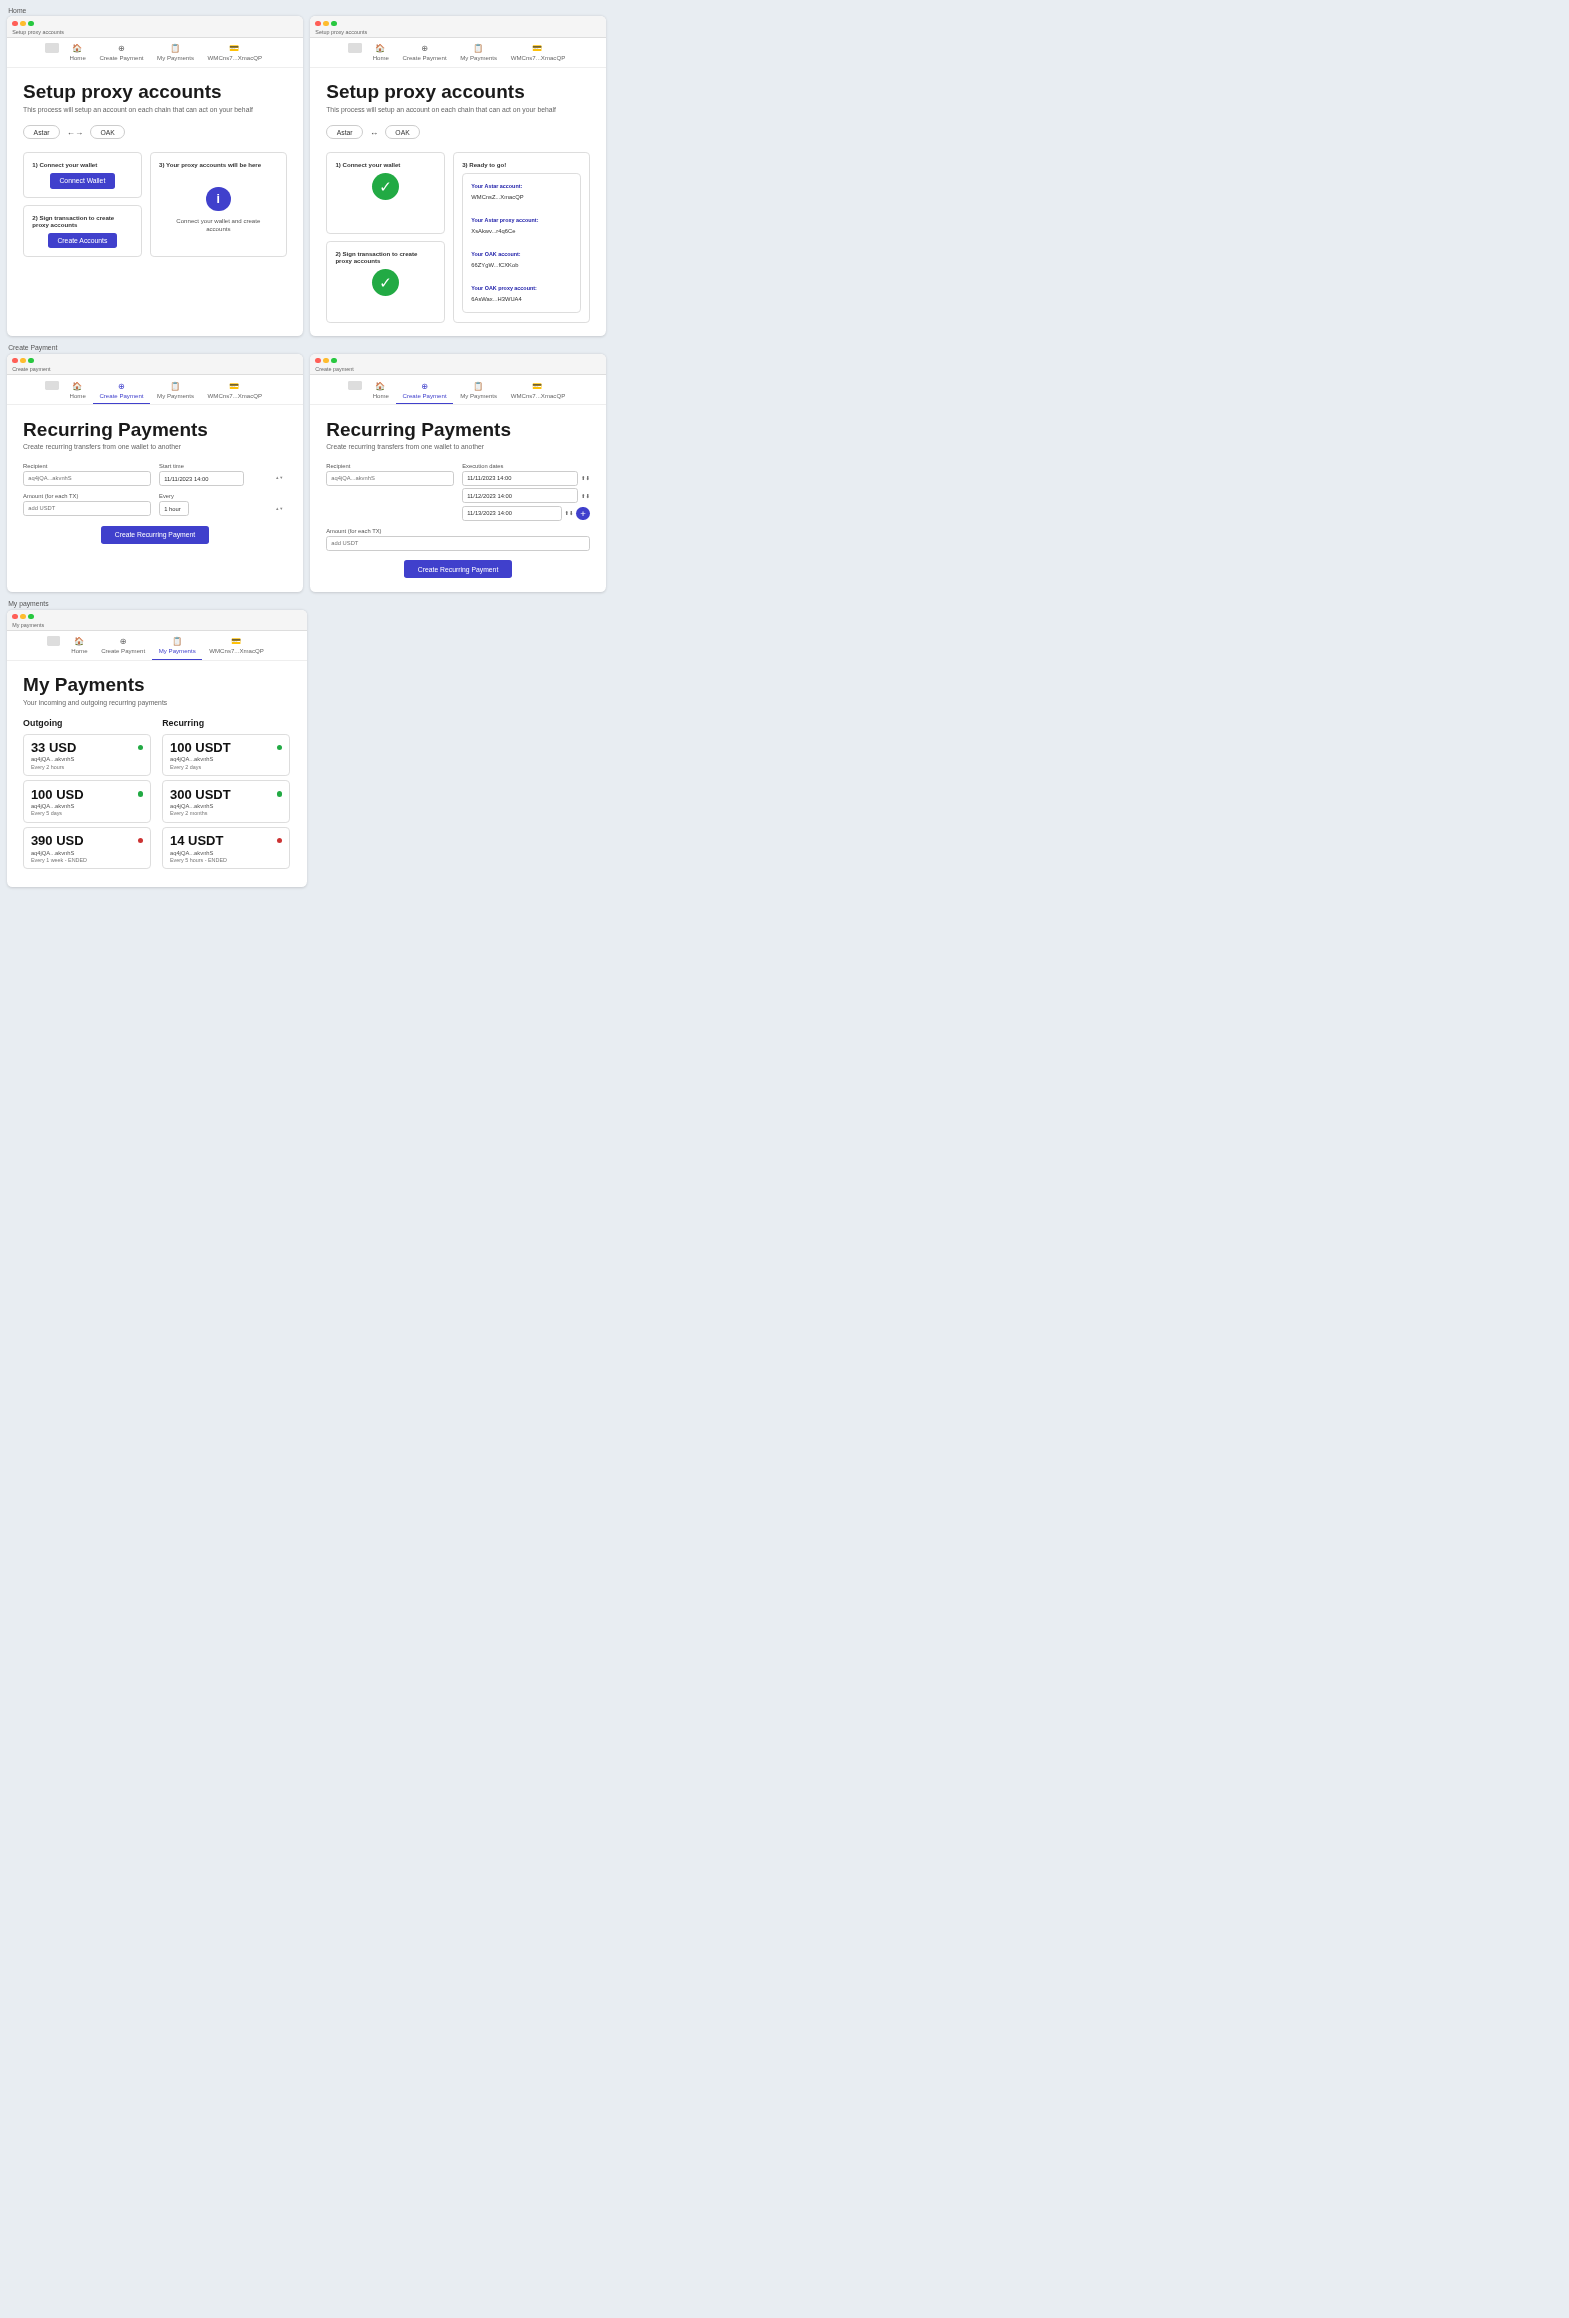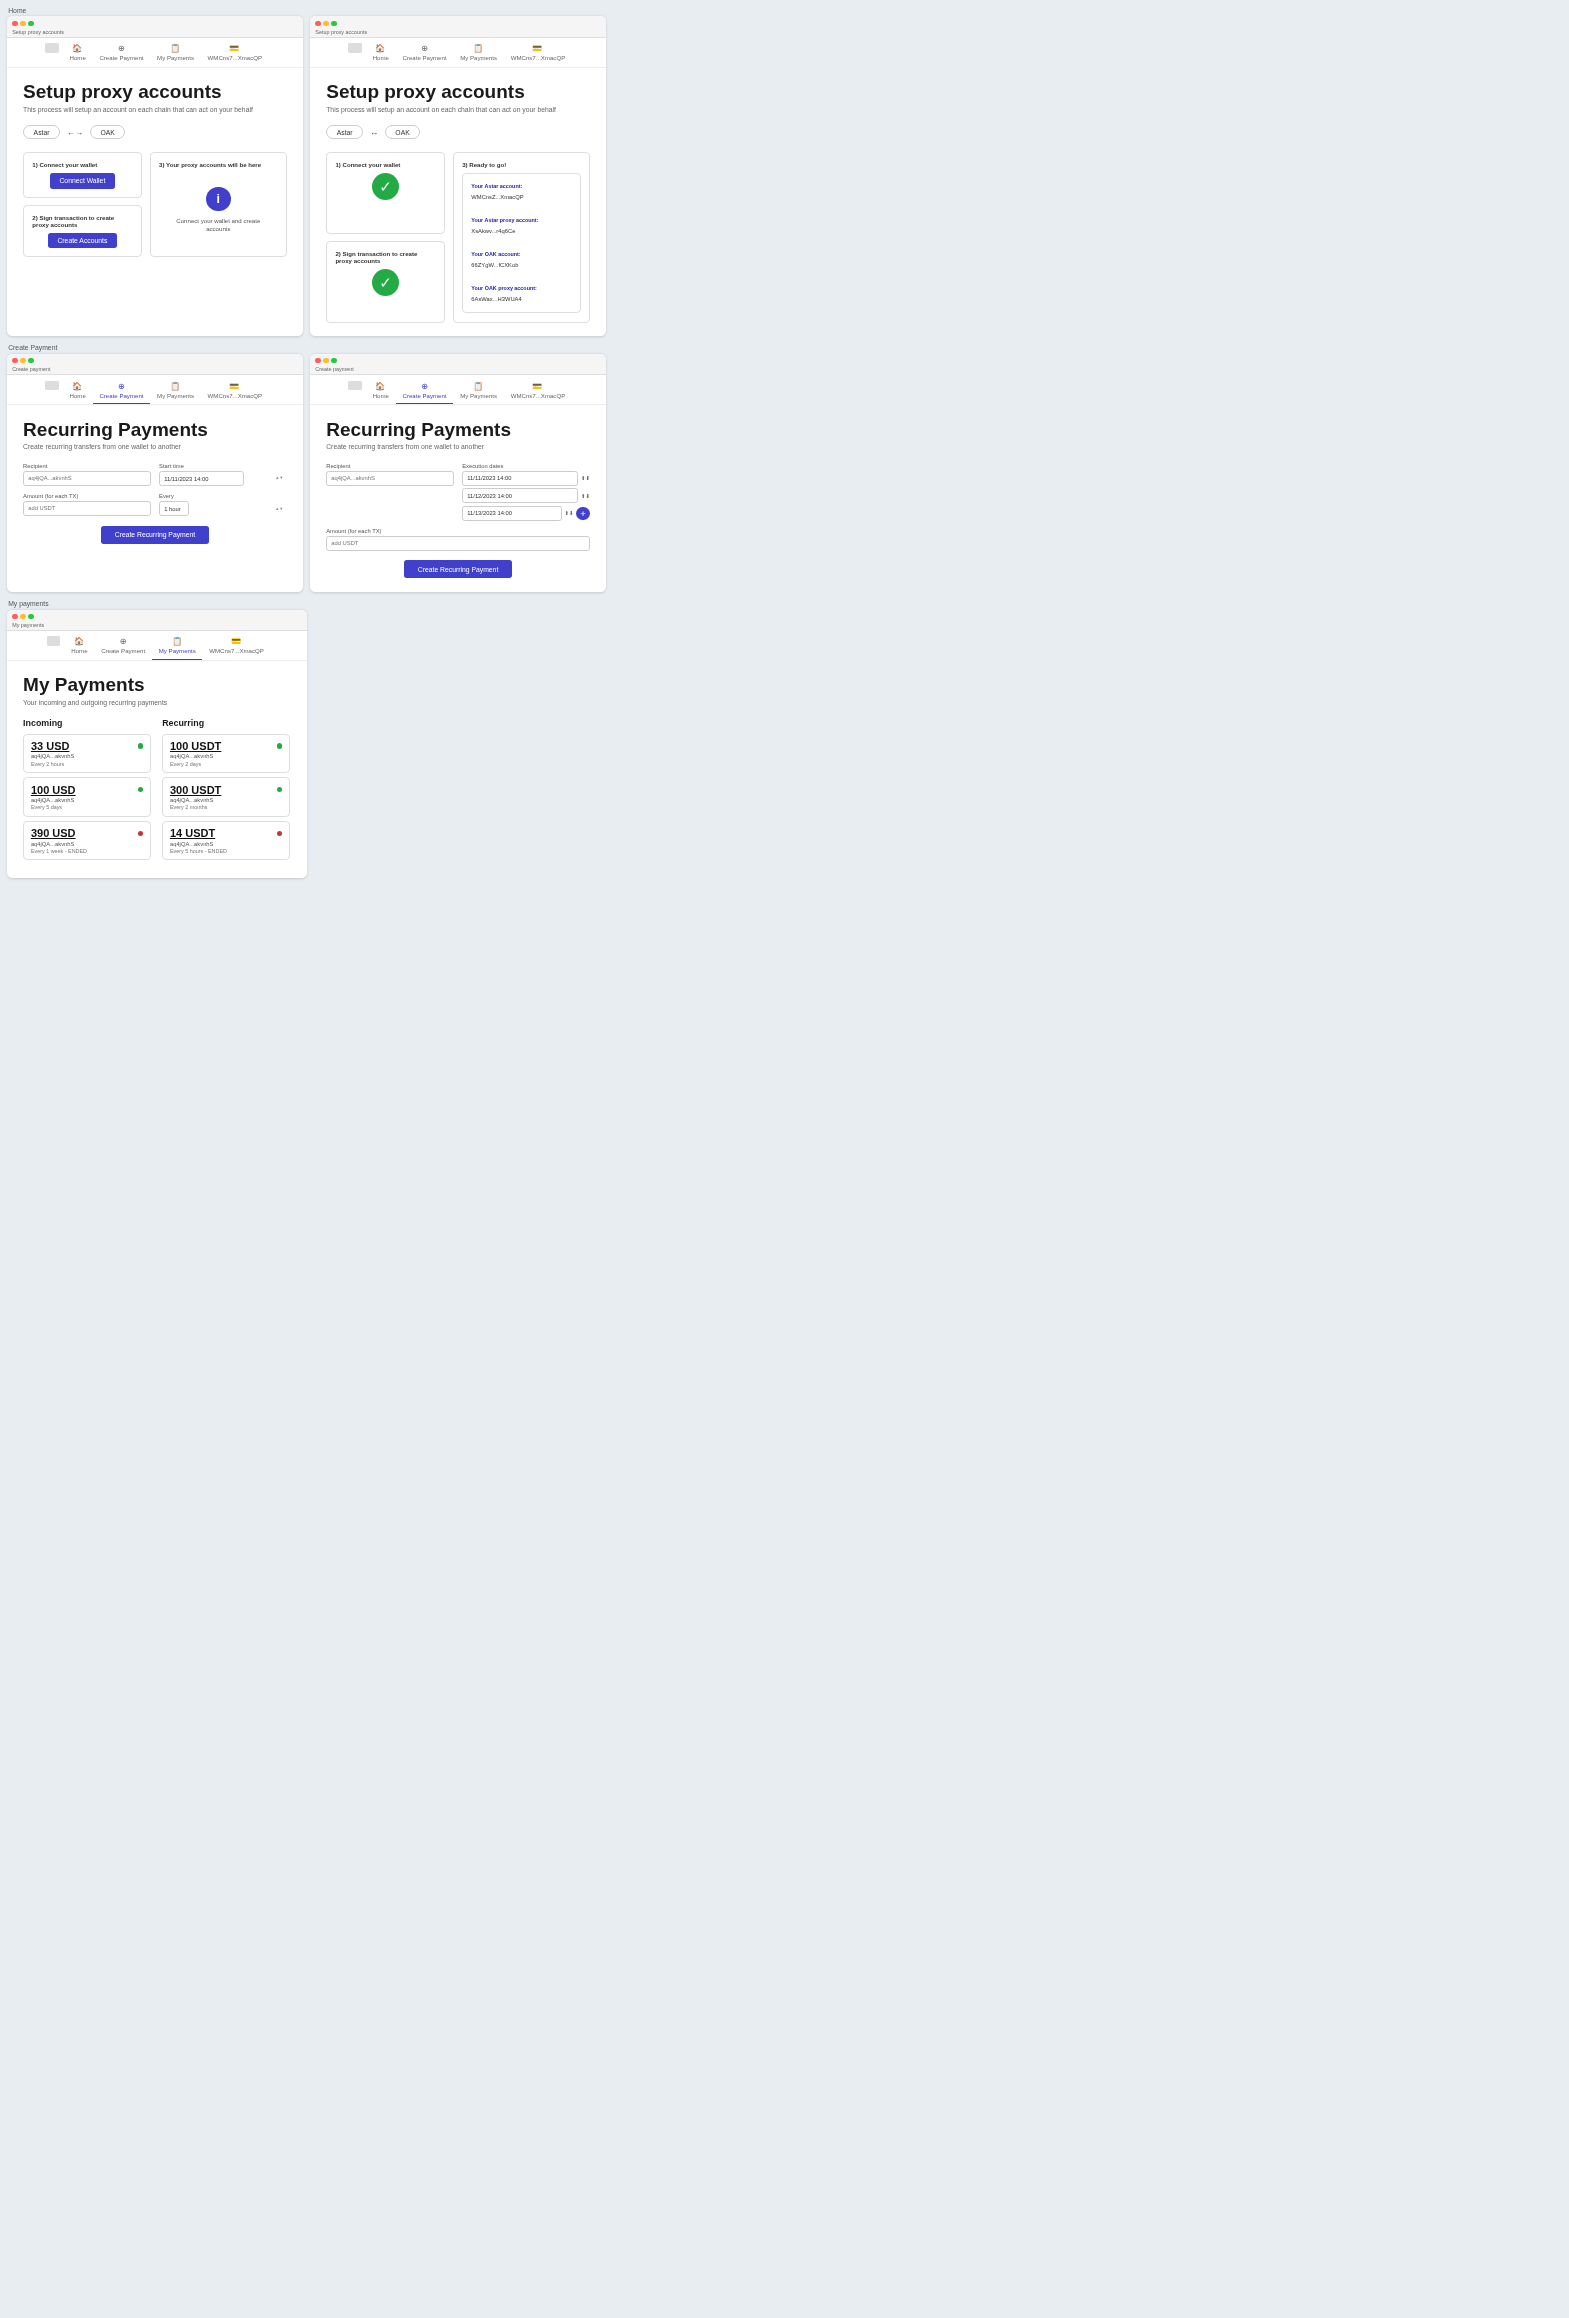--- a/index.html
+++ b/index.html
@@ -331,24 +331,23 @@
       margin-bottom: 4.1px;
       background: #fff;
     }
     .payment-card-header {
       display: flex;
       align-items: center;
       justify-content: space-between;
       margin-bottom: 1.4px;
     }
     .payment-amount {
-      font-size: 11px;
+      font-size: 13px;
       font-weight: 700;
       color: #111;
-      text-decoration: underline;
     }
     .status-dot {
       width: 5.4px; height: 5.4px;
       border-radius: 50%;
     }
     .dot-active { background: #22aa44; }
     .dot-ended { background: #cc3333; }
     .payment-address {
       font-size: 5.8px;
       color: #555;
@@ -685,21 +684,21 @@
           <span>WMCns7...XmacQP</span>
         </div>
       </div>
       <div class="panel-content">
         <h1 class="page-title">My Payments</h1>
         <p class="page-subtitle">Your incoming and outgoing recurring payments</p>
 
         <div class="payments-grid">
 
           <div class="payments-col">
-            <div class="payments-col-title">Incoming</div>
+            <div class="payments-col-title">Outgoing</div>
 
             <div class="payment-card">
               <div class="payment-card-header">
                 <span class="payment-amount">33 USD</span>
                 <div class="status-dot dot-active"></div>
               </div>
               <div class="payment-address">aq4jQA...akvnhS</div>
               <div class="payment-schedule">Every 2 hours</div>
             </div>
 

